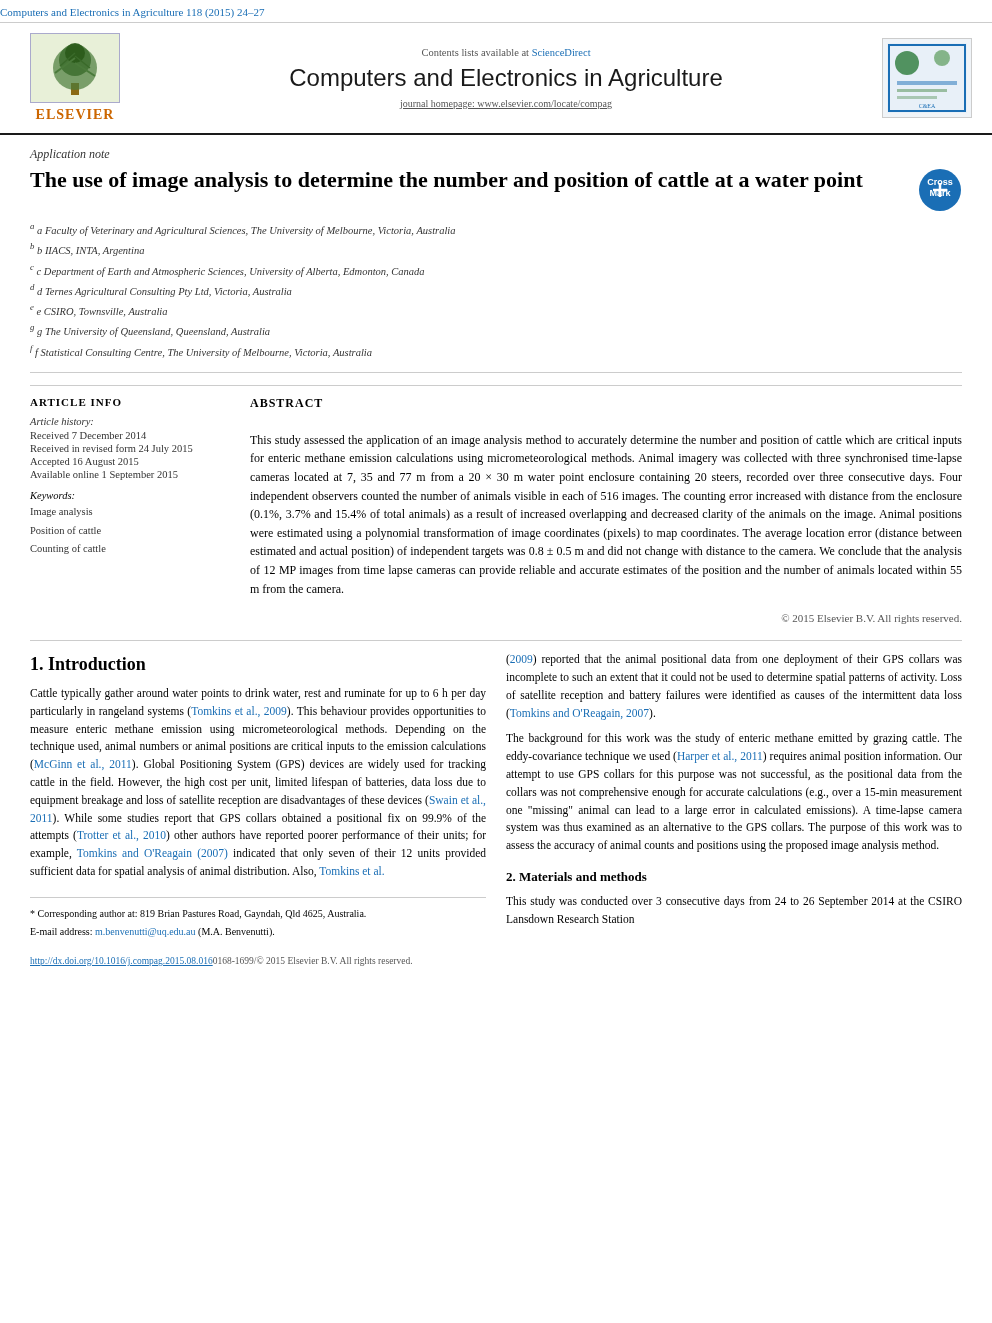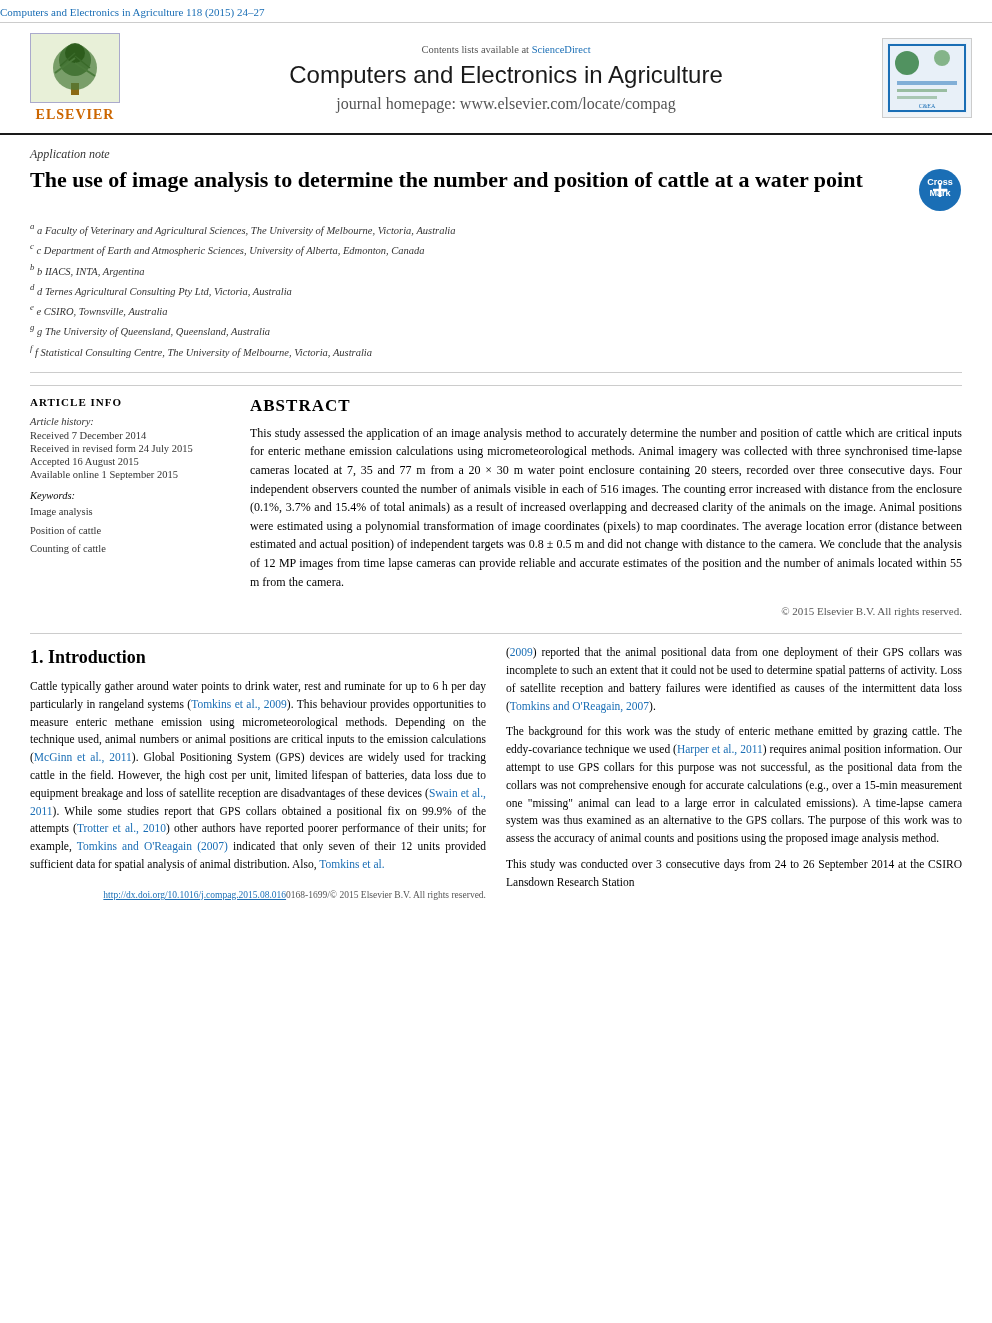--- a/index.html
+++ b/index.html
@@ -68,22 +68,23 @@
       text-decoration: none;
     }
     .journal-title-header {
       font-size: 24px;
       font-weight: normal;
       color: #1a1a1a;
       margin: 6px 0;
       font-family: Arial, sans-serif;
     }
     .journal-homepage {
-      font-size: 16px;
-      color: #555;
+      font-size: 10px;
+      color: #555;
+      text-decoration: underline;
     }
     .journal-logo-right {
       width: 90px;
       height: 80px;
       border: 1px solid #ccc;
       display: flex;
       align-items: center;
       justify-content: center;
       background: #f0f4f8;
       font-size: 8px;
@@ -178,24 +179,24 @@
       font-size: 10.5px;
       font-style: italic;
       margin-bottom: 3px;
     }
     .keywords-section p {
       font-size: 10.5px;
       color: #333;
       line-height: 1.6;
     }
     .abstract-section h3 {
-      font-size: 17px;
+      font-size: 12px;
       font-variant: small-caps;
       letter-spacing: 1px;
-      margin-bottom: 8px;
+      margin-bottom: 20px;
       color: #000;
     }
     .abstract-section p {
       font-size: 12px;
       line-height: 1.55;
       text-align: justify;
       color: #000;
     }
     .copyright {
       text-align: right;
@@ -244,21 +245,21 @@
       color: #333;
     }
     .footnote-section p {
       margin-bottom: 3px;
     }
     .footer-bar {
       margin-top: 10px;
       font-size: 9.5px;
       color: #555;
       display: flex;
-      justify-content: flex-end;
+      justify-content: flex-start;
       align-items: flex-end;
       padding-top: 4px;
     }
     .doi-link {
       color: #1a6eb5;
     }
     .section-header-2 {
       font-weight: bold;
       font-size: 13px;
       margin-top: 12px;
@@ -328,22 +329,22 @@
 
         <line x1="15" y1="22" x2="29" y2="22" stroke="white" stroke-width="2.5"></line>
         <line x1="22" y1="15" x2="22" y2="29" stroke="white" stroke-width="2.5"></line>
       </svg>
     </div>
   </div>
 
 
   <div class="affiliations">
     <p><sup>a</sup> <span>a Faculty of Veterinary and Agricultural Sciences, The University of Melbourne, Victoria, Australia</span></p>
+    <p><sup>b</sup> <span>b IIACS, INTA, Argentina</span></p>
     <p><sup>c</sup> <span>c Department of Earth and Atmospheric Sciences, University of Alberta, Edmonton, Canada</span></p>
-    <p><sup>b</sup> <span>b IIACS, INTA, Argentina</span></p>
     <p><sup>d</sup> <span>d Ternes Agricultural Consulting Pty Ltd, Victoria, Australia</span></p>
     <p><sup>e</sup> <span>e CSIRO, Townsville, Australia</span></p>
     <p><sup>g</sup> <span>g The University of Queensland, Queensland, Australia</span></p>
     <p><sup>f</sup> <span>f Statistical Consulting Centre, The University of Melbourne, Victoria, Australia</span></p>
   </div>
 
   <div class="two-col">
 
     <div class="left-col article-info-section">
       <h3>ARTICLE INFO</h3>
@@ -369,35 +370,42 @@
   </div>
 
   <div class="body-content">
 
     <div class="body-left">
       <div class="section-title">1. Introduction</div>
       <p>
         Cattle typically gather around water points to drink water, rest and ruminate for up to 6 h per day particularly in rangeland systems (<a href="#" class="cite-link">Tomkins et al., 2009</a>). This behaviour provides opportunities to measure enteric methane emission using micrometeorological methods. Depending on the technique used, animal numbers or animal positions are critical inputs to the emission calculations (<a href="#" class="cite-link">McGinn et al., 2011</a>). Global Positioning System (GPS) devices are widely used for tracking cattle in the field. However, the high cost per unit, limited lifespan of batteries, data loss due to equipment breakage and loss of satellite reception are disadvantages of these devices (<a href="#" class="cite-link">Swain et al., 2011</a>). While some studies report that GPS collars obtained a positional fix on 99.9% of the attempts (<a href="#" class="cite-link">Trotter et al., 2010</a>) other authors have reported poorer performance of their units; for example, <a href="#" class="cite-link">Tomkins and O'Reagain (2007)</a> indicated that only seven of their 12 units provided sufficient data for spatial analysis of animal distribution. Also, <a href="#" class="cite-link">Tomkins et al.</a>
       </p>
 
+      <div class="footnote-section">
+        <p>* Corresponding author at: 819 Brian Pastures Road, Gayndah, Qld 4625, Australia.</p>
+        <p>
+          E-mail address: <a href="#" class="cite-link">m.benvenutti@uq.edu.au</a> (M.A. Benvenutti).
+        </p>
+      </div>
       <div class="footer-bar">
         <div>
           <a href="#" class="doi-link">http://dx.doi.org/10.1016/j.compag.2015.08.016</a>
         </div>
         <div>0168-1699/© 2015 Elsevier B.V. All rights reserved.</div>
       </div>
     </div>
 
     <div class="body-right">
       <p>
         (<a href="#" class="cite-link">2009</a>) reported that the animal positional data from one deployment of their GPS collars was incomplete to such an extent that it could not be used to determine spatial patterns of activity. Loss of satellite reception and battery failures were identified as causes of the intermittent data loss (<a href="#" class="cite-link">Tomkins and O'Reagain, 2007</a>).
       </p>
       <p>
         The background for this work was the study of enteric methane emitted by grazing cattle. The eddy-covariance technique we used (<a href="#" class="cite-link">Harper et al., 2011</a>) requires animal position information. Our attempt to use GPS collars for this purpose was not successful, as the positional data from the collars was not comprehensive enough for accurate calculations (e.g., over a 15-min measurement one "missing" animal can lead to a large error in calculated emissions). A time-lapse camera system was thus examined as an alternative to the GPS collars. The purpose of this work was to assess the accuracy of animal counts and positions using the proposed image analysis method.
       </p>
 
+      <div class="section-header-2">2. Materials and methods</div>
       <p>
         This study was conducted over 3 consecutive days from 24 to 26 September 2014 at the CSIRO Lansdown Research Station
       </p>
     </div>
   </div>
 
 </div>
 
 </body></html>

